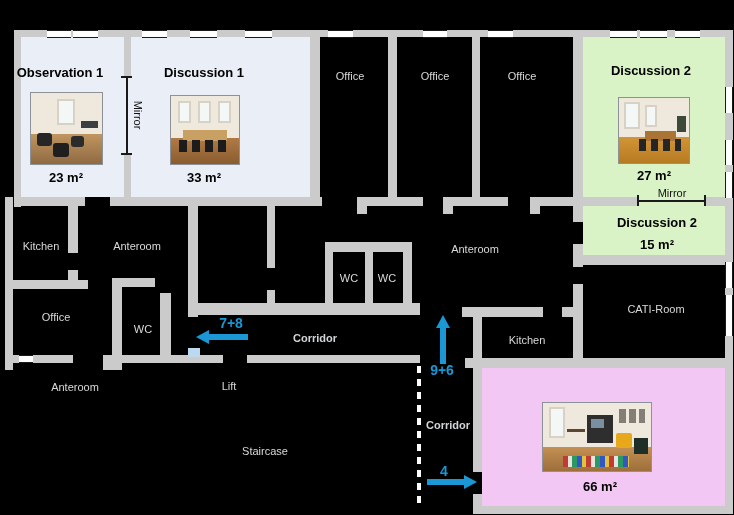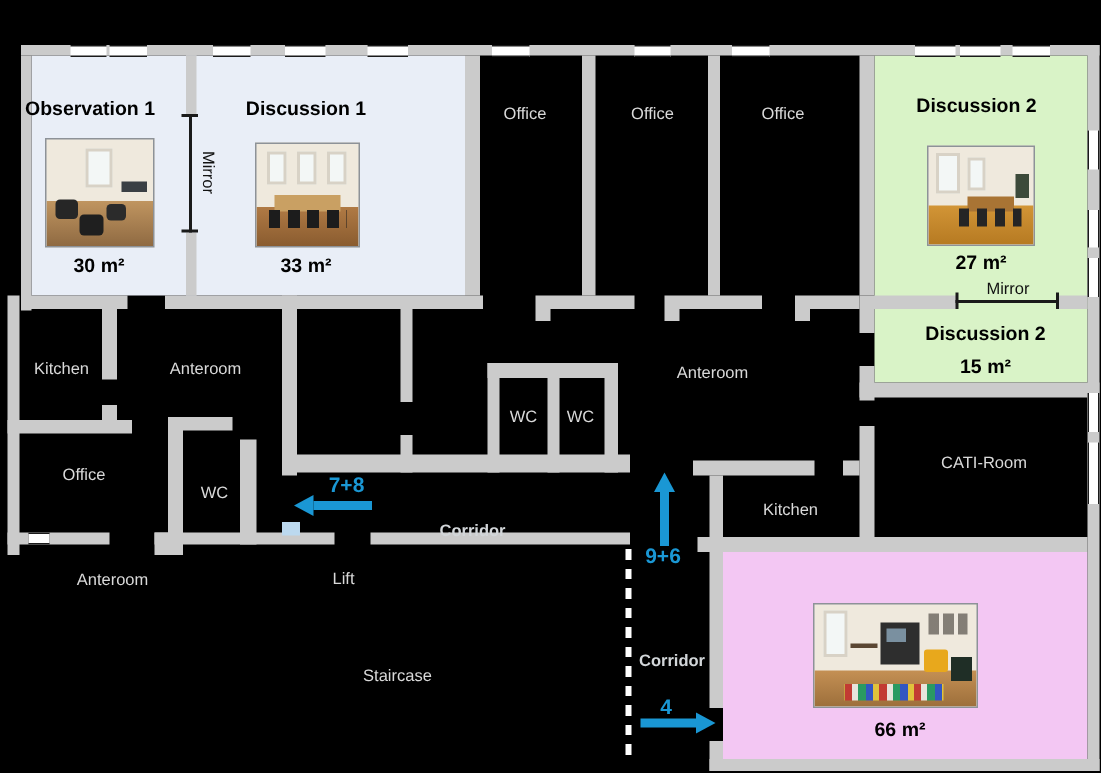--- a/index.html
+++ b/index.html
@@ -7,21 +7,21 @@
   .plan{position:relative;width:734px;height:515px;background:#000;overflow:hidden;
         font-family:"Liberation Sans",sans-serif;}
   .room{position:absolute;}
   .w{position:absolute;background:#cbcbcb;}
   .door{position:absolute;background:#bcd9ef;}
   .win{position:absolute;background:#ffffff;box-sizing:border-box;}
   .win-h{height:8px;border-top:1px solid #1a1a1a;border-bottom:1px solid #1a1a1a;}
   .win-v{width:8px;border-left:1px solid #1a1a1a;border-right:1px solid #1a1a1a;}
   .lbl{position:absolute;transform:translate(-50%,-50%);white-space:nowrap;
        color:#d9d9d9;font-size:11px;}
-  .lbl.bold{font-weight:bold;color:#d2d6d9;margin-top:16px;}
+  .lbl.bold{font-weight:bold;color:#d2d6d9;}
   .title{position:absolute;transform:translate(-50%,-50%);white-space:nowrap;
          color:#000;font-weight:bold;font-size:13px;}
   .title.big{font-size:14px;}
   .mirror-lbl{position:absolute;transform:translate(-50%,-50%);white-space:nowrap;
          color:#111;font-size:11px;font-weight:normal;}
   .mirror-lbl.vert{writing-mode:vertical-rl;}
   .mline{position:absolute;background:#1a1a1a;}
   .blue-lbl{position:absolute;transform:translate(-50%,-50%);white-space:nowrap;
          color:#1a97d4;font-weight:bold;font-size:14px;}
   .shaft{position:absolute;background:#1a97d4;}
@@ -124,21 +124,21 @@
   <i class="mline" style="left:121px;top:76px;width:11px;height:2px"></i>
   <i class="mline" style="left:121px;top:153px;width:11px;height:2px"></i>
   <span class="mirror-lbl vert" style="left:138px;top:115px;">Mirror</span>
 
   <i class="mline" style="left:637px;top:200px;width:69px;height:2px"></i>
   <i class="mline" style="left:637px;top:195px;width:2px;height:11px"></i>
   <i class="mline" style="left:704px;top:195px;width:2px;height:11px"></i>
   <span class="mirror-lbl" style="left:672px;top:193px;">Mirror</span>
 
   <span class="title" style="left:60px;top:72px;">Observation 1</span>
-  <span class="title" style="left:66px;top:177px;">30 m²</span>
+  <span class="title" style="left:66px;top:177px;">23 m²</span>
   <span class="title" style="left:204px;top:72px;">Discussion 1</span>
   <span class="title" style="left:204px;top:177px;">33 m²</span>
   <span class="title" style="left:651px;top:70px;">Discussion 2</span>
   <span class="title" style="left:654px;top:175px;">27 m²</span>
   <span class="title" style="left:657px;top:222px;">Discussion 2</span>
   <span class="title" style="left:657px;top:244px;">15 m²</span>
   <span class="title" style="left:600px;top:486px;">66 m²</span>
 
   <span class="lbl" style="left:350px;top:76px;">Office</span>
   <span class="lbl" style="left:435px;top:76px;">Office</span>

